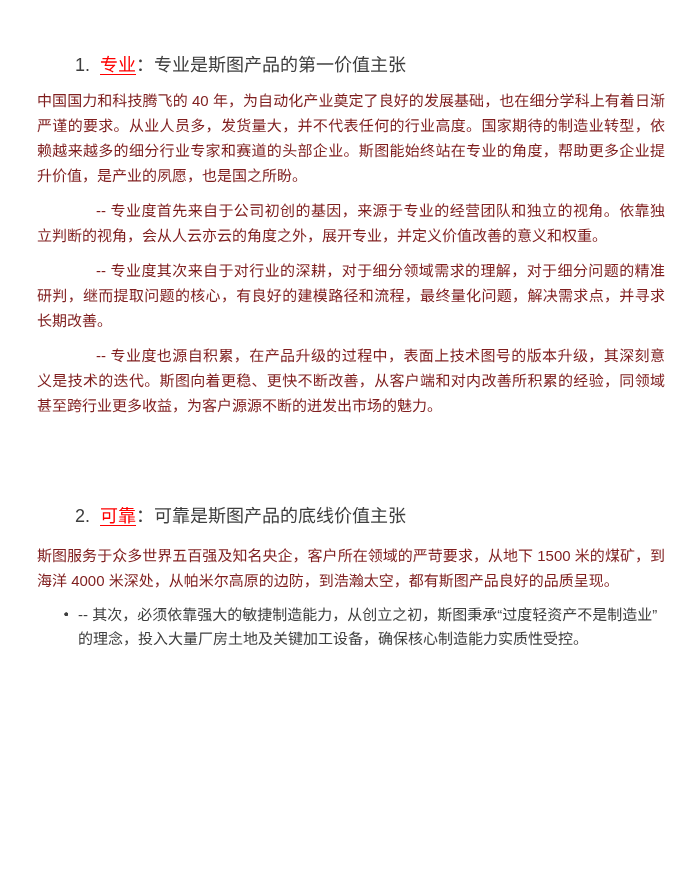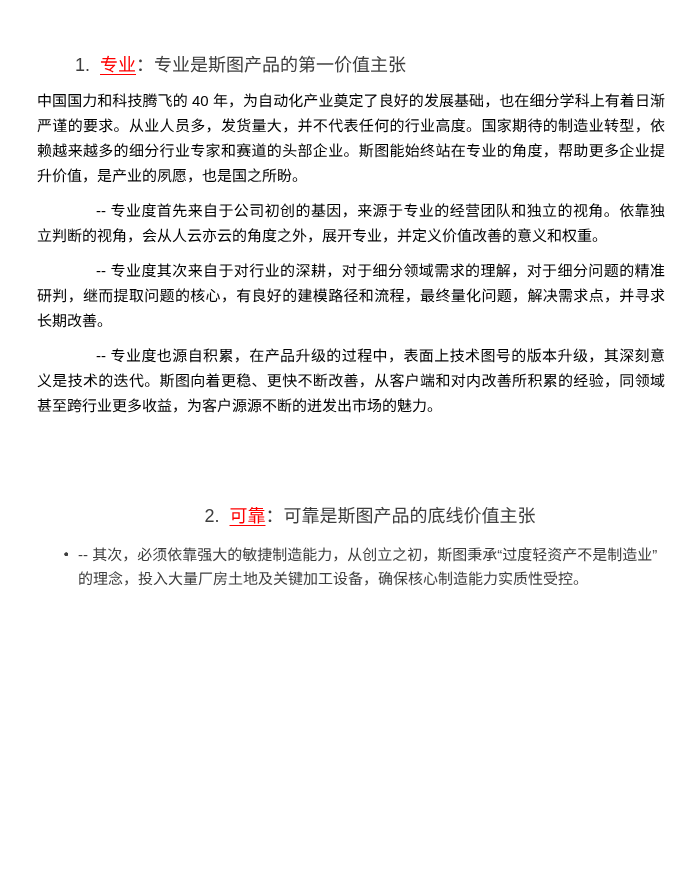--- a/index.html
+++ b/index.html
@@ -17,33 +17,33 @@
     padding: 52px 35px 0 37px;
   }
   .heading {
     font-size: 18px;
     line-height: 26px;
     font-weight: 400;
     color: #3e3e3e;
     padding-left: 38px;
   }
   .heading.h1 { margin: 0 0 10px 0; }
-  .heading.h2 { margin: 85px 0 14px 0; text-align: center; }
+  .heading.h2 { margin: 85px 0 14px 0; }
   .hnum { margin-right: 10px; }
   .hkey {
     color: #fe0000;
     text-decoration: underline;
     text-underline-offset: 3px;
   }
   p.body {
     font-size: 15px;
     line-height: 25px;
     margin: 10px 0;
     text-align: justify;
-    color: #000000;
+    color: #7f1d1d;
   }
   p.body.indent { text-indent: 59px; }
   ul.bullets {
     list-style: none;
     margin: 10px 0 0 0;
   }
   ul.bullets li {
     position: relative;
     padding-left: 41px;
     font-size: 15px;
@@ -71,20 +71,21 @@
 
   <p class="body">中国国力和科技腾飞的 40 年，为自动化产业奠定了良好的发展基础，也在细分学科上有着日渐严谨的要求。从业人员多，发货量大，并不代表任何的行业高度。国家期待的制造业转型，依赖越来越多的细分行业专家和赛道的头部企业。斯图能始终站在专业的角度，帮助更多企业提升价值，是产业的夙愿，也是国之所盼。</p>
   <p class="body indent">-- 专业度首先来自于公司初创的基因，来源于专业的经营团队和独立的视角。依靠独立判断的视角，会从人云亦云的角度之外，展开专业，并定义价值改善的意义和权重。</p>
   <p class="body indent">-- 专业度其次来自于对行业的深耕，对于细分领域需求的理解，对于细分问题的精准研判，继而提取问题的核心，有良好的建模路径和流程，最终量化问题，解决需求点，并寻求长期改善。</p>
   <p class="body indent">-- 专业度也源自积累，在产品升级的过程中，表面上技术图号的版本升级，其深刻意义是技术的迭代。斯图向着更稳、更快不断改善，从客户端和对内改善所积累的经验，同领域甚至跨行业更多收益，为客户源源不断的迸发出市场的魅力。</p>
 
   <div class="heading h2">
     <span class="hnum">2.</span><span class="hkey">可靠</span><span class="hrest">：可靠是斯图产品的底线价值主张</span>
   </div>
 
+  <p class="body">斯图服务于众多世界五百强及知名央企，客户所在领域的严苛要求，从地下 1500 米的煤矿，到海洋 4000 米深处，从帕米尔高原的边防，到浩瀚太空，都有斯图产品良好的品质呈现。</p>
 
   <ul class="bullets">
     <li>
       <span class="dot">•</span>
     </li>
     <li>
       <span class="dot">•</span>
     </li>
     <li>
       <span class="dot">•</span>

